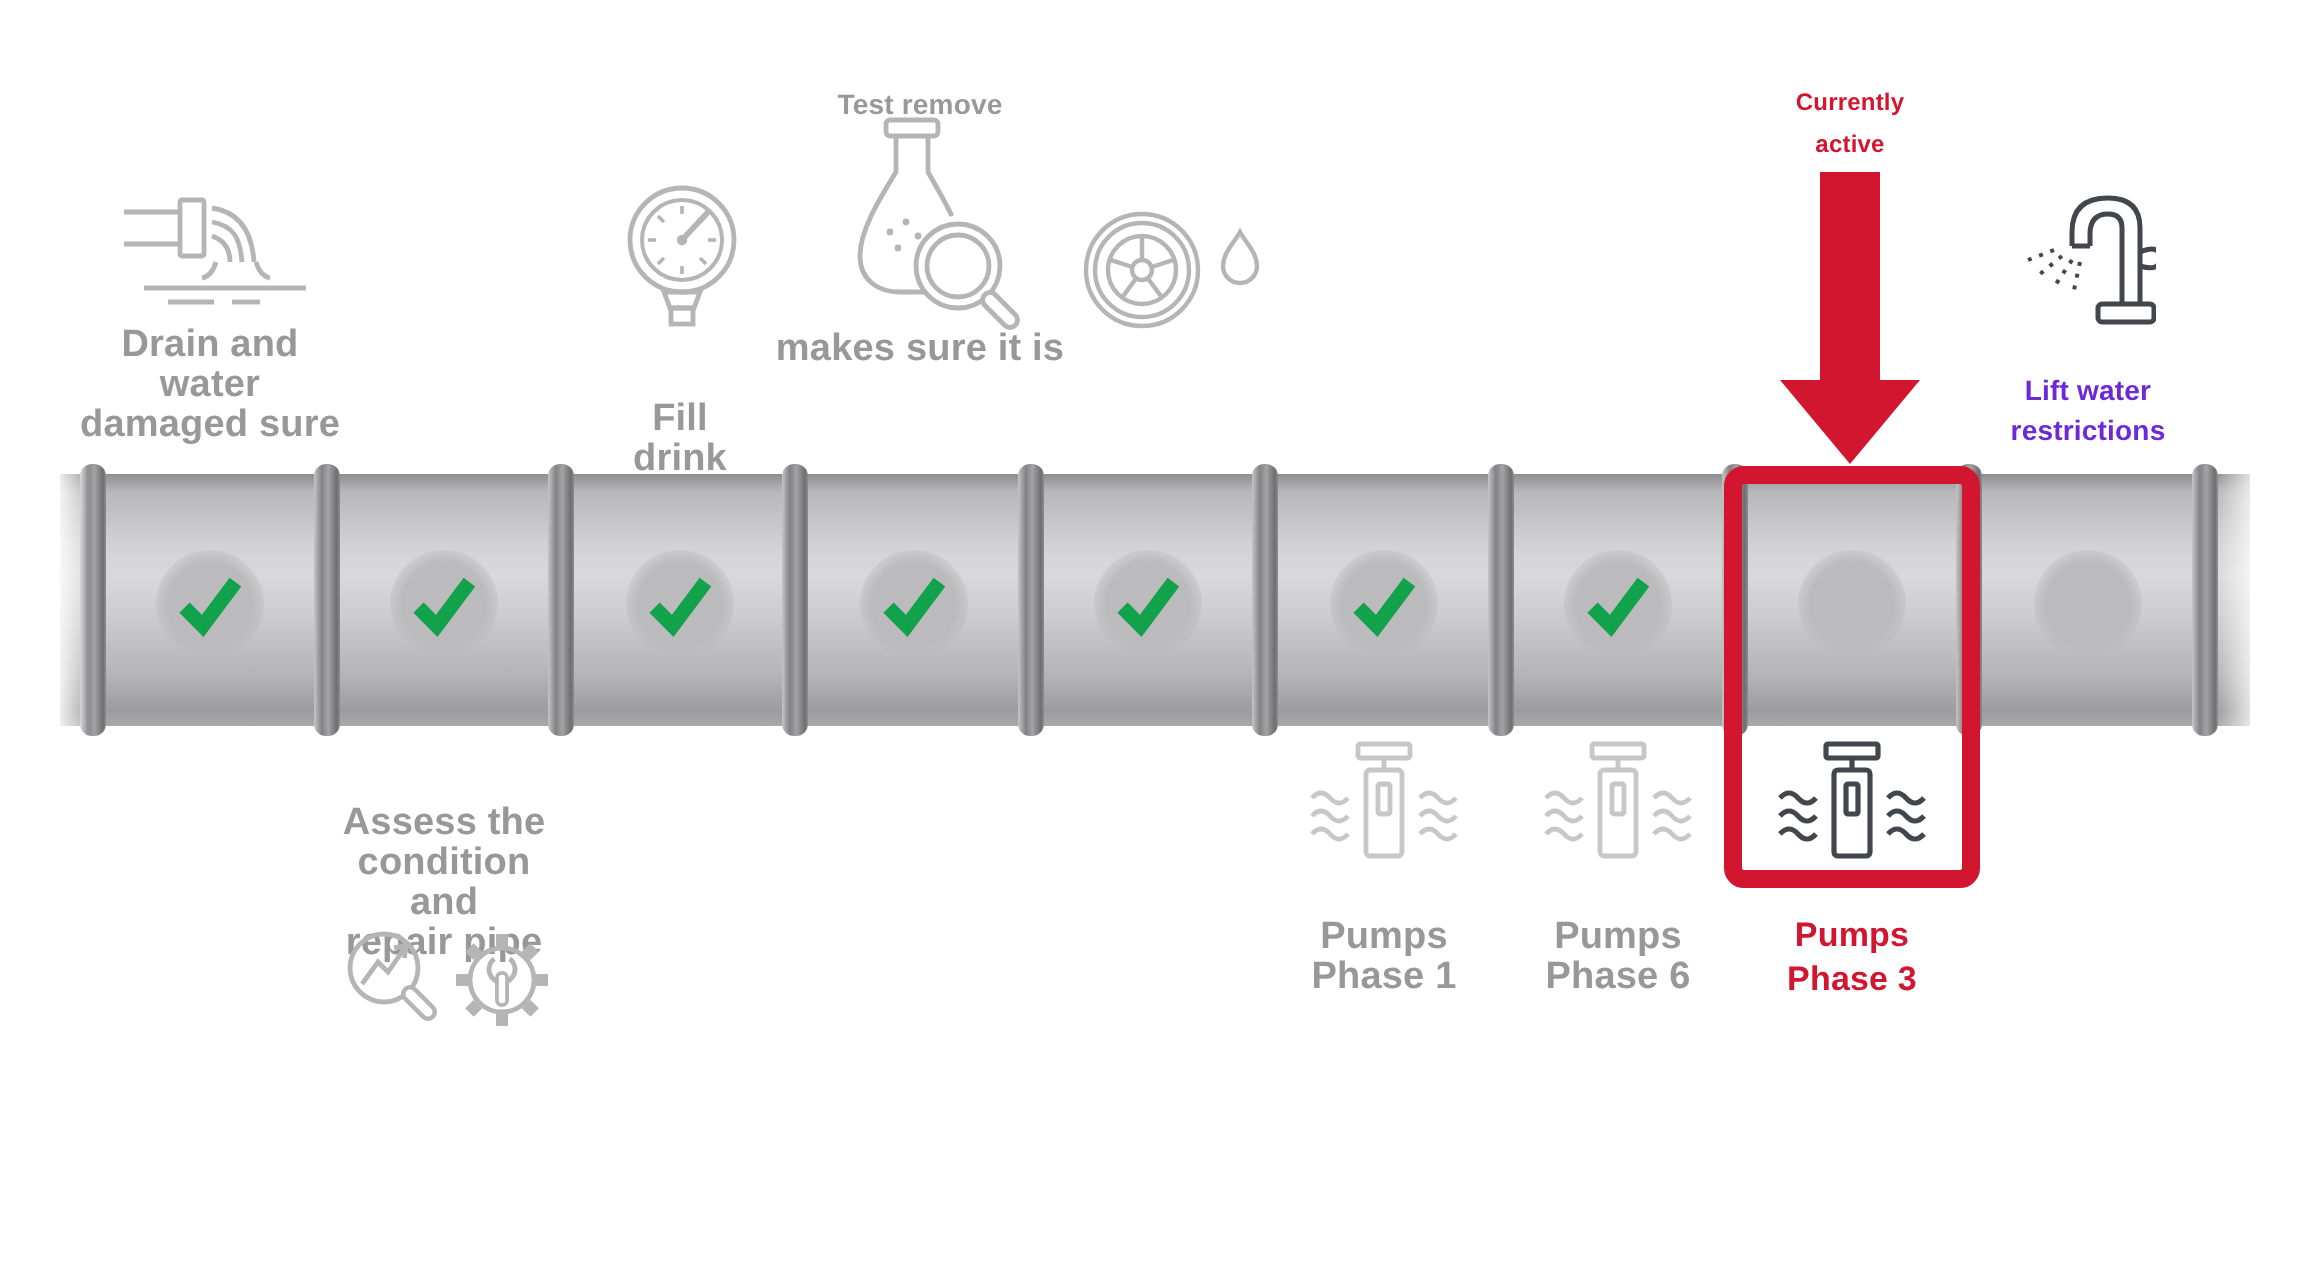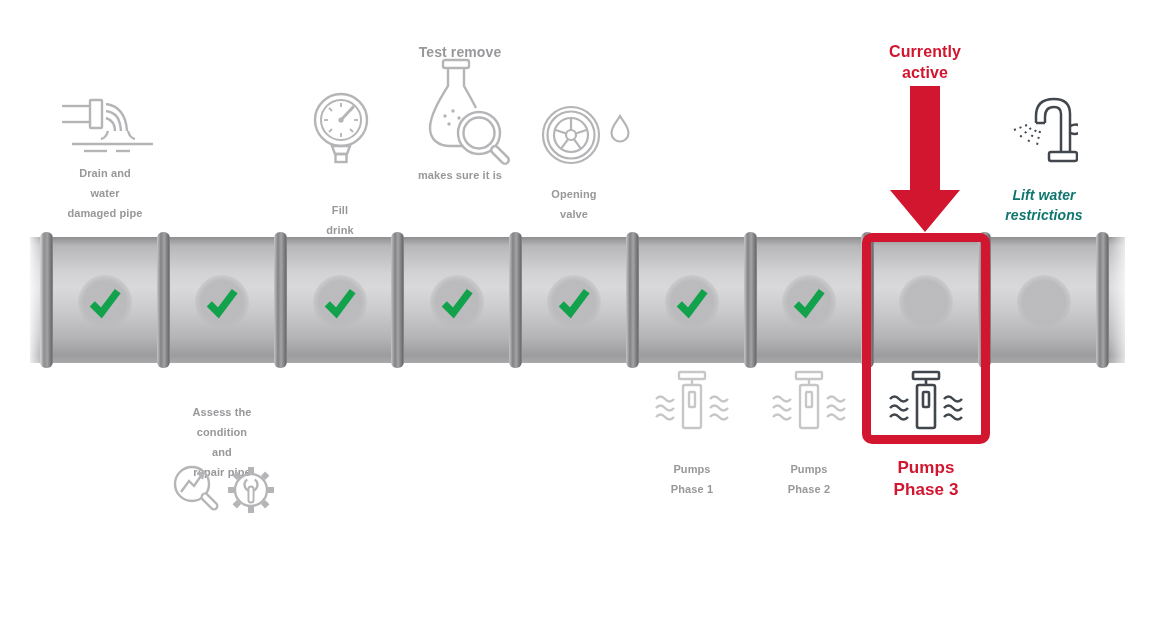--- a/index.html
+++ b/index.html
@@ -27,24 +27,24 @@
     display:flex;align-items:center;justify-content:center;
   }
   
   .active-box{
     position:absolute;left:862px;top:233px;width:128px;height:211px;z-index:4;
     border:9px solid #d2162f;border-radius:10px;box-sizing:border-box;background:transparent;
   }
   .down-arrow{position:absolute;left:890px;top:86px;width:70px;height:146px;z-index:4;}
   
   .lbl{position:absolute;z-index:5;text-align:center;color:#98989b;
-       font-size:11px;line-height:20px;letter-spacing:.1px;}
-  .lbl-dark{color:#0f766e;font-style:italic;}
+       font-size:19px;line-height:20px;letter-spacing:.1px;}
+  .lbl-dark{color:#6d28d9;}
   .lbl-red{color:#d2162f;}
-  .lbl-big{font-size:16px;line-height:21px;}
+  .lbl-big{font-size:12px;line-height:21px;}
   .lbl-phase3{font-size:17px;line-height:22px;}
   .icon{position:absolute;z-index:5;}
   svg{display:block;}
 </style>
 </head>
 <body>
 
 <div class="canvas">
 
   <div class="pipe"></div>
@@ -124,21 +124,21 @@
       <path d="M48 34 q-2 7 -7 8"></path>
         <path d="M68 34 q2 7 7 8"></path>
       <line x1="12" y1="47" x2="93" y2="47" stroke-width="2.6"></line>
       <line x1="24" y1="54" x2="47" y2="54"></line>
         <line x1="56" y1="54" x2="70" y2="54"></line>
     </svg>
   </div>
   <div class="lbl" style="left:35px;top:163px;width:140px">
     <div>Drain and</div>
     <div>water</div>
-    <div>damaged pipe</div>
+    <div>damaged sure</div>
   </div>
 
   <div class="lbl" style="left:152px;top:402px;width:140px">
     <div>Assess the</div>
     <div>condition</div>
     <div>and</div>
     <div>repair pipe</div>
   </div>
   <div class="icon" style="left:167px;top:462px">
     <svg width="110" height="56" viewBox="0 0 110 56" fill="none" stroke="#b5b5b8" stroke-width="2.4">
@@ -221,24 +221,20 @@
       <circle cx="31" cy="32" r="17"></circle>
       <circle cx="31" cy="32" r="5"></circle>
       <line x1="31" y1="27" x2="31" y2="15"></line>
       <line x1="26.2" y1="30.5" x2="14.8" y2="26.8"></line>
       <line x1="28.1" y1="36.1" x2="21" y2="45.8"></line>
       <line x1="33.9" y1="36.1" x2="41" y2="45.8"></line>
       <line x1="35.8" y1="30.5" x2="47.2" y2="26.8"></line>
       <path d="M80 13 C83 18.5 88.5 23.5 88.5 30 A8.5 8.5 0 1 1 71.5 30 C71.5 23.5 77 18.5 80 13 Z"></path>
     </svg>
   </div>
-  <div class="lbl" style="left:524px;top:184px;width:100px">
-    <div>Opening</div>
-    <div>valve</div>
-  </div>
 
   <div class="icon" style="left:652px;top:369px">
     <svg width="80" height="62" viewBox="0 0 80 62" fill="none" stroke="#c7c7c9" stroke-width="2.4">
       <rect x="27" y="3" width="26" height="7" rx="1"></rect>
       <line x1="40" y1="10" x2="40" y2="16"></line>
       <rect x="31" y="16" width="18" height="43" rx="2"></rect>
       <rect x="37" y="23" width="6" height="15" rx="1"></rect>
       <path d="M4 30 q4.5 -5 9 0 t9 0"></path>
         <path d="M4 39 q4.5 -5 9 0 t9 0"></path>
         <path d="M4 48 q4.5 -5 9 0 t9 0"></path>
@@ -261,21 +257,21 @@
       <path d="M4 30 q4.5 -5 9 0 t9 0"></path>
         <path d="M4 39 q4.5 -5 9 0 t9 0"></path>
         <path d="M4 48 q4.5 -5 9 0 t9 0"></path>
       <path d="M58 30 q4.5 -5 9 0 t9 0"></path>
         <path d="M58 39 q4.5 -5 9 0 t9 0"></path>
         <path d="M58 48 q4.5 -5 9 0 t9 0"></path>
     </svg>
   </div>
   <div class="lbl" style="left:759px;top:459px;width:100px">
     <div>Pumps</div>
-    <div>Phase 2</div>
+    <div>Phase 6</div>
   </div>
 
   <div class="icon" style="left:886px;top:369px">
     <svg width="80" height="62" viewBox="0 0 80 62" fill="none" stroke="#41474c" stroke-width="2.6">
       <rect x="27" y="3" width="26" height="7" rx="1"></rect>
       <line x1="40" y1="10" x2="40" y2="16"></line>
       <rect x="31" y="16" width="18" height="43" rx="2"></rect>
       <rect x="37" y="23" width="6" height="15" rx="1"></rect>
       <path d="M4 30 q4.5 -5 9 0 t9 0"></path>
         <path d="M4 39 q4.5 -5 9 0 t9 0"></path>

